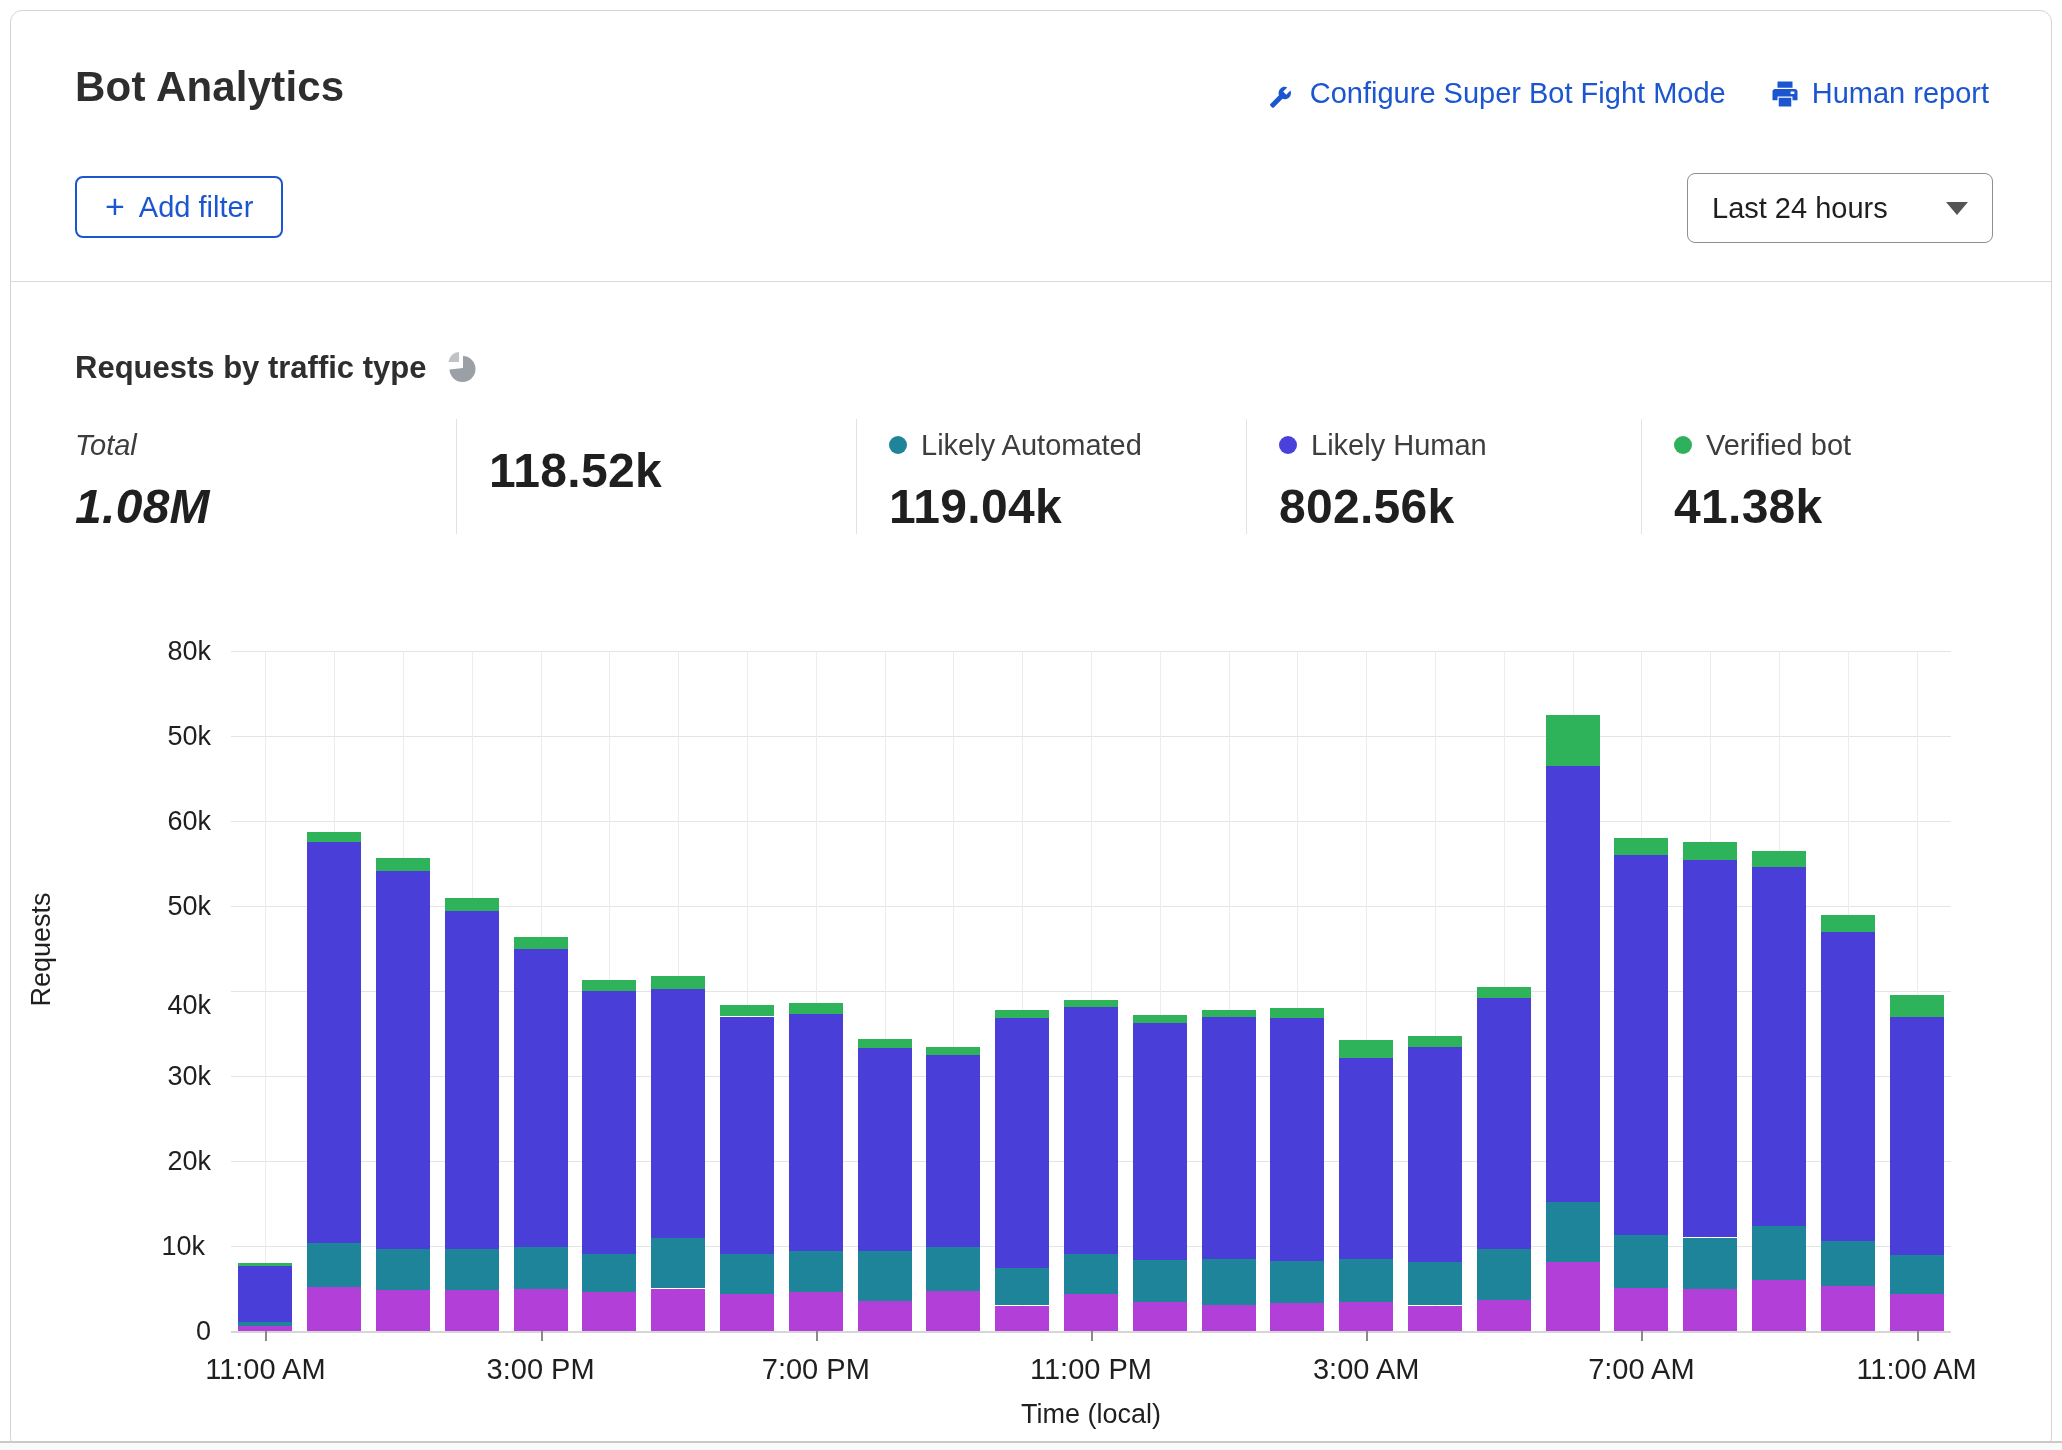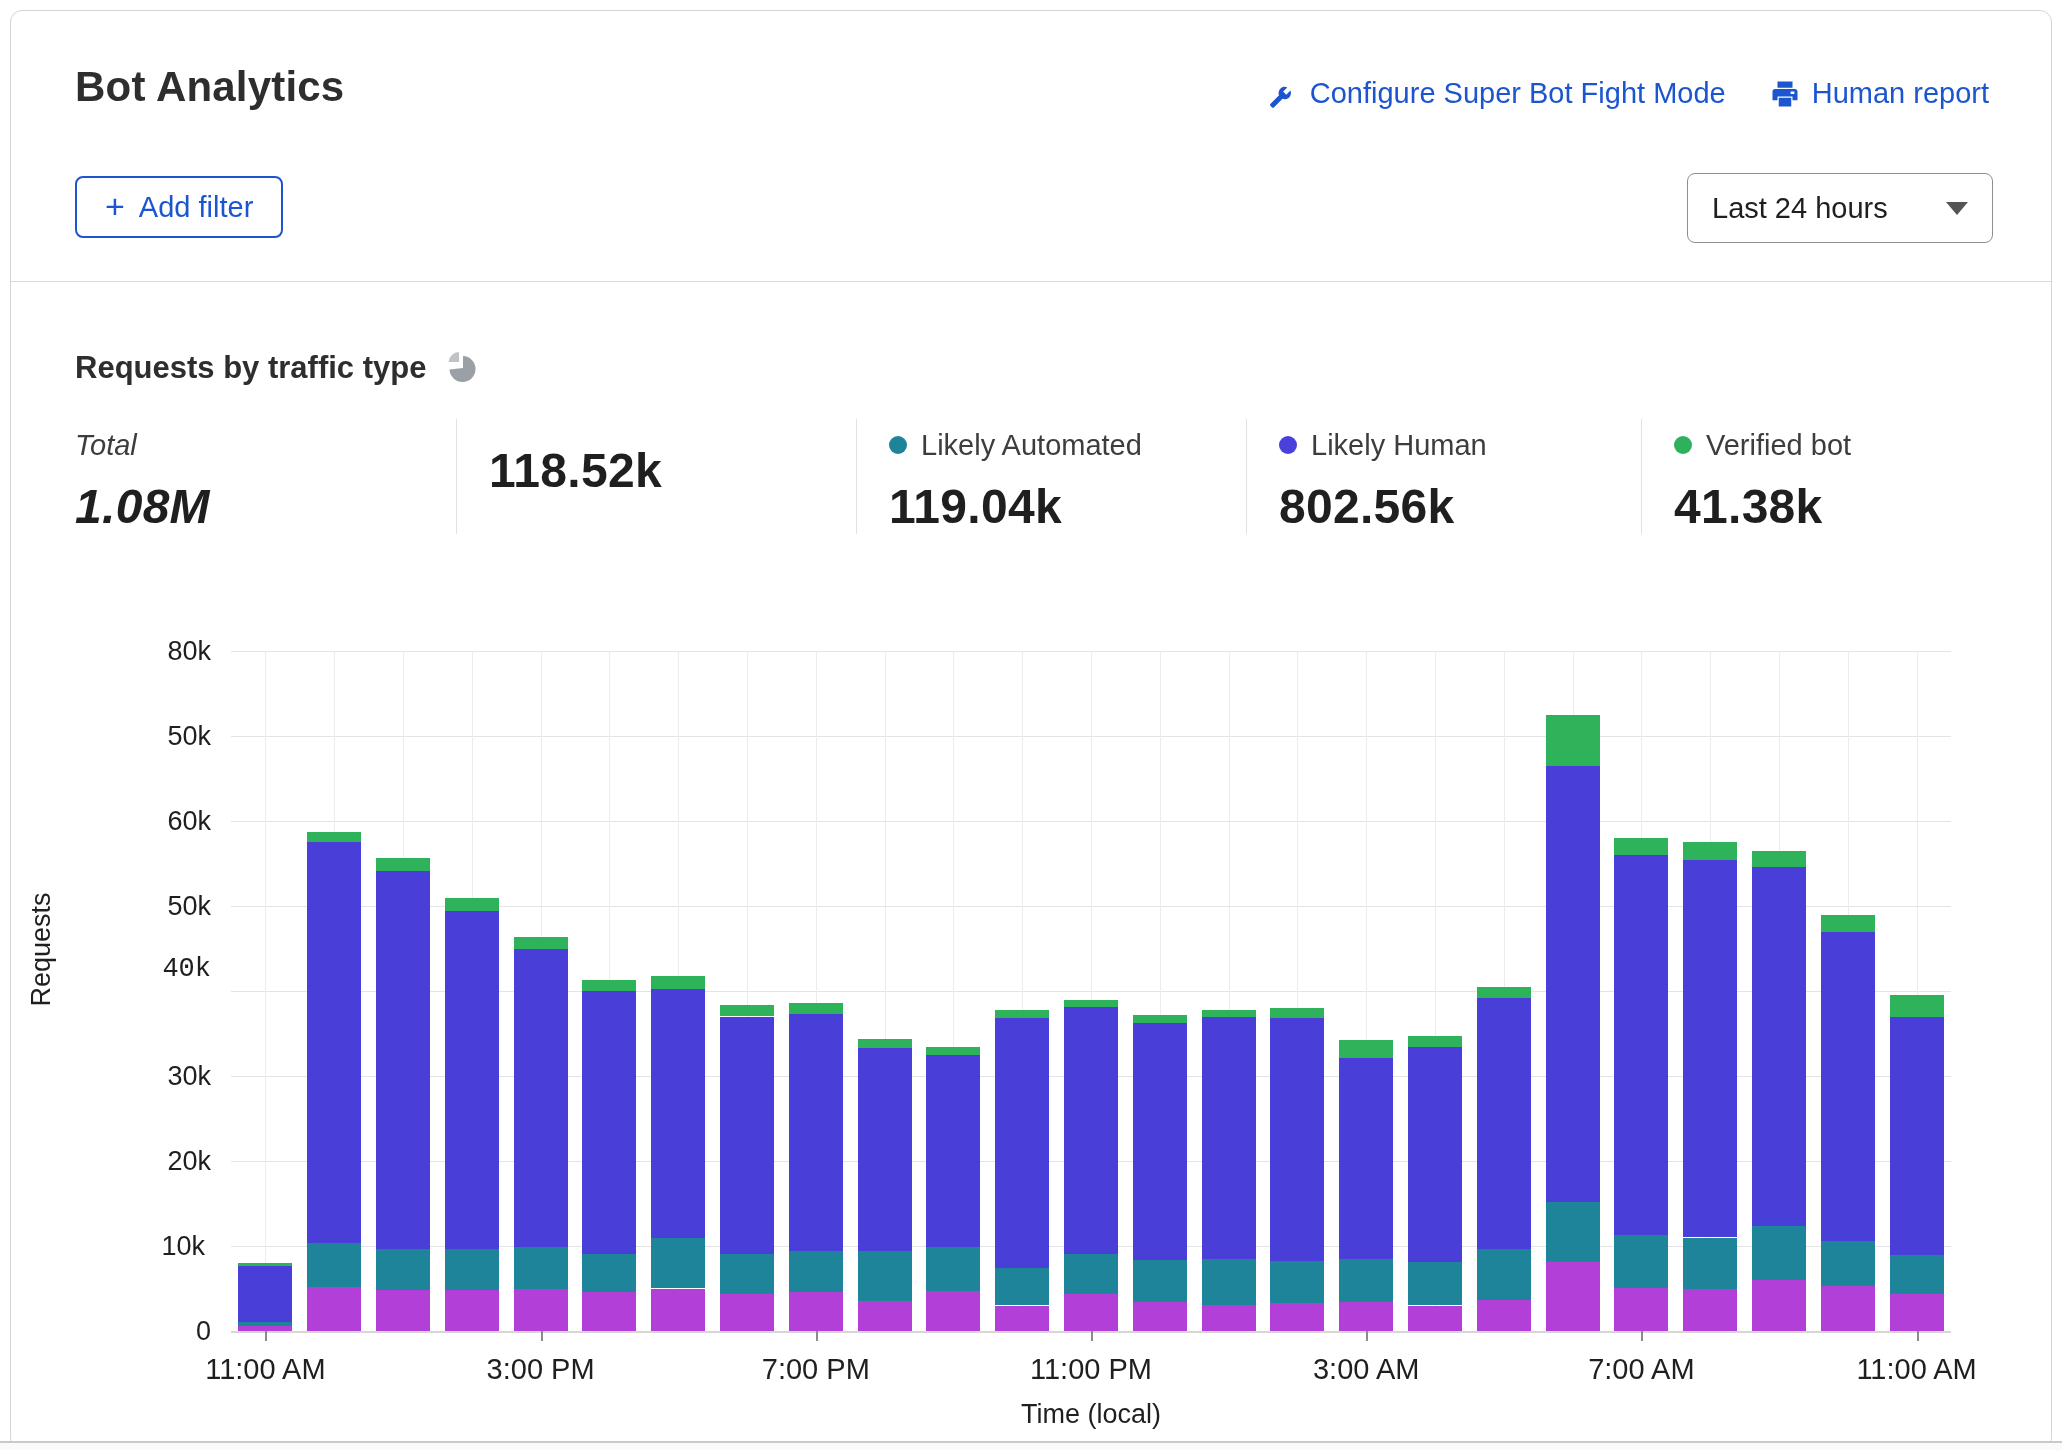--- a/index.html
+++ b/index.html
@@ -149,21 +149,21 @@
       <div class="ylabel-rot">Requests</div>
       <div class="xlabel" style="left:1080px; top:778px;">Time (local)</div>
     <div class="y-lab" style="left: 110px; top: 710px;">0</div>
         <div class="h-grid" style="left: 220px; top: 625px; width: 1720px;"></div>
         <div class="y-lab" style="left: 104px; top: 625px;">10k</div>
         <div class="h-grid" style="left: 220px; top: 540px; width: 1720px;"></div>
         <div class="y-lab" style="left: 110px; top: 540px;">20k</div>
         <div class="h-grid" style="left: 220px; top: 455px; width: 1720px;"></div>
         <div class="y-lab" style="left: 110px; top: 455px;">30k</div>
         <div class="h-grid" style="left: 220px; top: 370px; width: 1720px;"></div>
-        <div class="y-lab" style="left: 110px; top: 348px; font-family: Liberation Mono, monospace;">40k</div>
+        <div class="y-lab" style="left: 110px; top: 384px;">40k</div>
         <div class="h-grid" style="left: 220px; top: 285px; width: 1720px;"></div>
         <div class="y-lab" style="left: 110px; top: 285px;">50k</div>
         <div class="h-grid" style="left: 220px; top: 200px; width: 1720px;"></div>
         <div class="y-lab" style="left: 110px; top: 200px;">60k</div>
         <div class="h-grid" style="left: 220px; top: 115px; width: 1720px;"></div>
         <div class="y-lab" style="left: 110px; top: 115px;">50k</div>
         <div class="h-grid" style="left: 220px; top: 30px; width: 1720px;"></div>
         <div class="y-lab" style="left: 110px; top: 30px;">80k</div>
         <div class="v-grid" style="left: 254.4px; top: 30px; height: 680px;"></div>
         <div class="v-grid" style="left: 323.2px; top: 30px; height: 680px;"></div>

